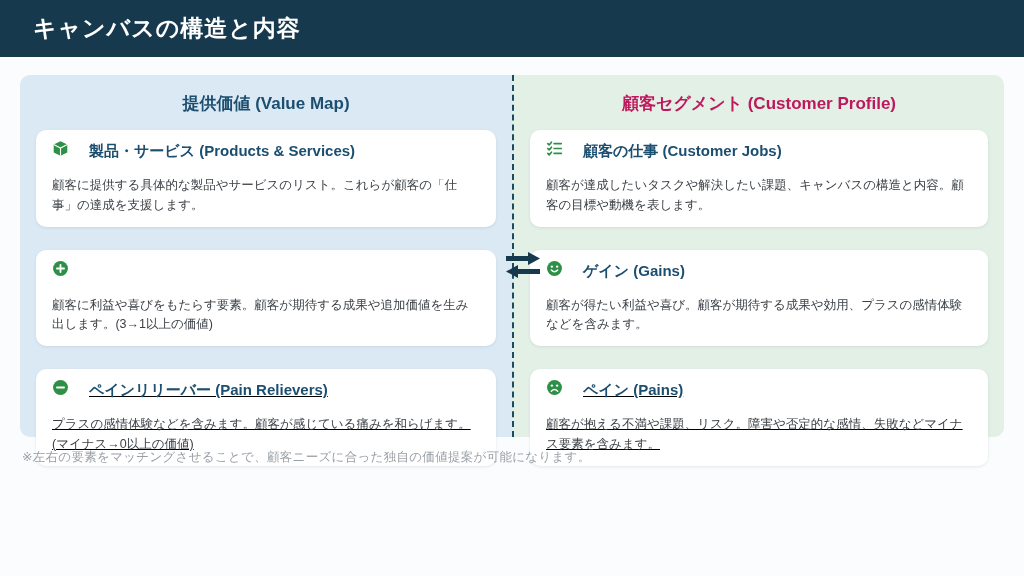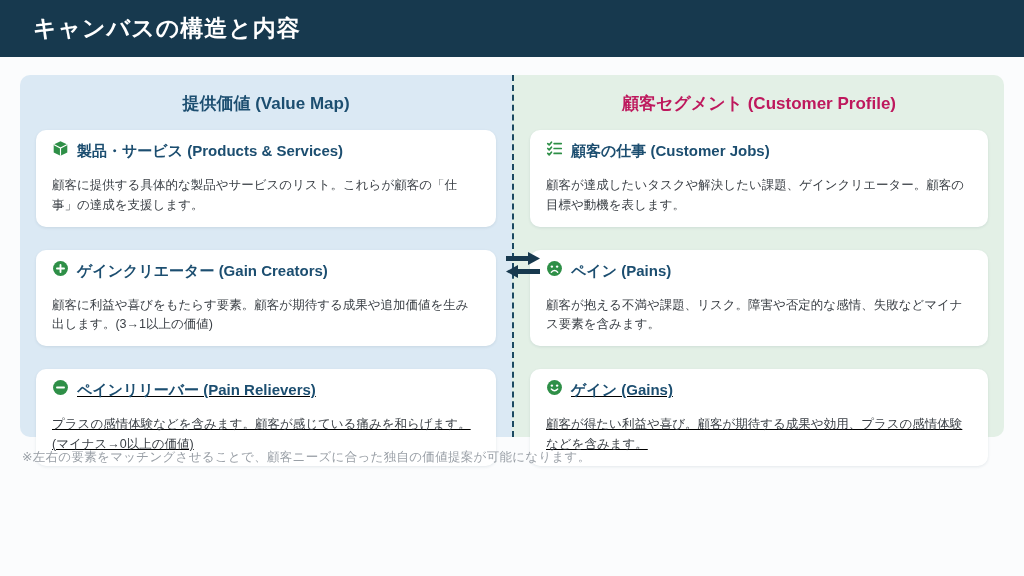--- a/index.html
+++ b/index.html
@@ -45,21 +45,21 @@
   
   .card {
     background: #ffffff;
     border-radius: 10px;
     padding: 10px 16px 11px;
     margin-bottom: 23px;
     box-shadow: 0 1px 3px rgba(23,57,78,0.10);
   }
   .card:last-child { margin-bottom: 0; text-decoration: underline; }
   .card-title {
-    display: flex; align-items: center; gap: 8px;
+    display: flex; align-items: center; gap: 20px;
     font-size: 15px; font-weight: bold; color: #1c4e70;
     line-height: 20px;
   }
   .card-title svg { flex: 0 0 auto; }
   .card-body {
     margin-top: 14px;
     font-size: 12.5px; line-height: 1.58; color: #3b4046;
   }
   
   .swap {
@@ -100,21 +100,20 @@
     </div>
 
     <div class="card">
       <div class="card-title">
         <span>
           <svg width="17" height="17" viewBox="0 0 24 24">
             <circle cx="12" cy="12" r="10.5" fill="#2e8f47"></circle>
             <path stroke="#ffffff" stroke-width="2.6" stroke-linecap="round" d="M12 7 v10 M7 12 h10"></path>
           </svg>
         </span>
-        <span>ゲインクリエーター (Gain Creators)</span>
       </div>
       <p class="card-body">顧客に利益や喜びをもたらす要素。顧客が期待する成果や追加価値を生み出します。(3→1以上の価値)</p>
     </div>
 
     <div class="card">
       <div class="card-title">
         <span>
           <svg width="17" height="17" viewBox="0 0 24 24">
             <circle cx="12" cy="12" r="10.5" fill="#2e8f47"></circle>
             <path stroke="#ffffff" stroke-width="2.6" stroke-linecap="round" d="M7 12 h10"></path>
@@ -136,51 +135,51 @@
             <path d="M2.5 5 l2 2 3.2-3.8"></path>
               <path d="M11.5 5 h10"></path>
             <path d="M2.5 12 l2 2 3.2-3.8"></path>
               <path d="M11.5 12 h10"></path>
             <path d="M2.5 19 l2 2 3.2-3.8"></path>
               <path d="M11.5 19 h10"></path>
           </svg>
         </span>
         <span>顧客の仕事 (Customer Jobs)</span>
       </div>
-      <p class="card-body">顧客が達成したいタスクや解決したい課題、ゲインクリエーター。顧客の目標や動機を表します。</p>
+      <p class="card-body">顧客が達成したいタスクや解決したい課題、キャンバスの構造と内容。顧客の目標や動機を表します。</p>
+    </div>
+
+    <div class="card">
+      <div class="card-title">
+        <span>
+          <svg width="17" height="17" viewBox="0 0 24 24">
+            <circle cx="12" cy="12" r="10.5" fill="#2e8f47"></circle>
+            <circle cx="8.3" cy="9.3" r="1.7" fill="#ffffff"></circle>
+            <circle cx="15.7" cy="9.3" r="1.7" fill="#ffffff"></circle>
+            <path fill="none" stroke="#ffffff" stroke-width="2" stroke-linecap="round" d="M7.5 14.2 q4.5 4.6 9 0"></path>
+          </svg>
+        </span>
+        <span>ゲイン (Gains)</span>
+      </div>
+      <p class="card-body">顧客が得たい利益や喜び。顧客が期待する成果や効用、プラスの感情体験などを含みます。</p>
     </div>
 
     <div class="card">
       <div class="card-title">
         <span>
           <svg width="17" height="17" viewBox="0 0 24 24">
             <circle cx="12" cy="12" r="10.5" fill="#2e8f47"></circle>
             <circle cx="8.3" cy="9.3" r="1.7" fill="#ffffff"></circle>
             <circle cx="15.7" cy="9.3" r="1.7" fill="#ffffff"></circle>
             <path fill="none" stroke="#ffffff" stroke-width="2" stroke-linecap="round" d="M7.5 17.2 q4.5 -4.6 9 0"></path>
           </svg>
         </span>
         <span>ペイン (Pains)</span>
       </div>
       <p class="card-body">顧客が抱える不満や課題、リスク。障害や否定的な感情、失敗などマイナス要素を含みます。</p>
-    </div>
-
-    <div class="card">
-      <div class="card-title">
-        <span>
-          <svg width="17" height="17" viewBox="0 0 24 24">
-            <circle cx="12" cy="12" r="10.5" fill="#2e8f47"></circle>
-            <circle cx="8.3" cy="9.3" r="1.7" fill="#ffffff"></circle>
-            <circle cx="15.7" cy="9.3" r="1.7" fill="#ffffff"></circle>
-            <path fill="none" stroke="#ffffff" stroke-width="2" stroke-linecap="round" d="M7.5 14.2 q4.5 4.6 9 0"></path>
-          </svg>
-        </span>
-        <span>ゲイン (Gains)</span>
-      </div>
-      <p class="card-body">顧客が得たい利益や喜び。顧客が期待する成果や効用、プラスの感情体験などを含みます。</p>
     </div>
   </section>
 
   <div class="swap">
     <svg width="40" height="32" viewBox="0 0 40 32">
       <g fill="#17394e">
         <rect x="3" y="7" width="23" height="5"></rect>
         <polygon points="25,3 25,16 37,9.5"></polygon>
         <rect x="14" y="20" width="23" height="5"></rect>
         <polygon points="15,16 15,29 3,22.5"></polygon>

